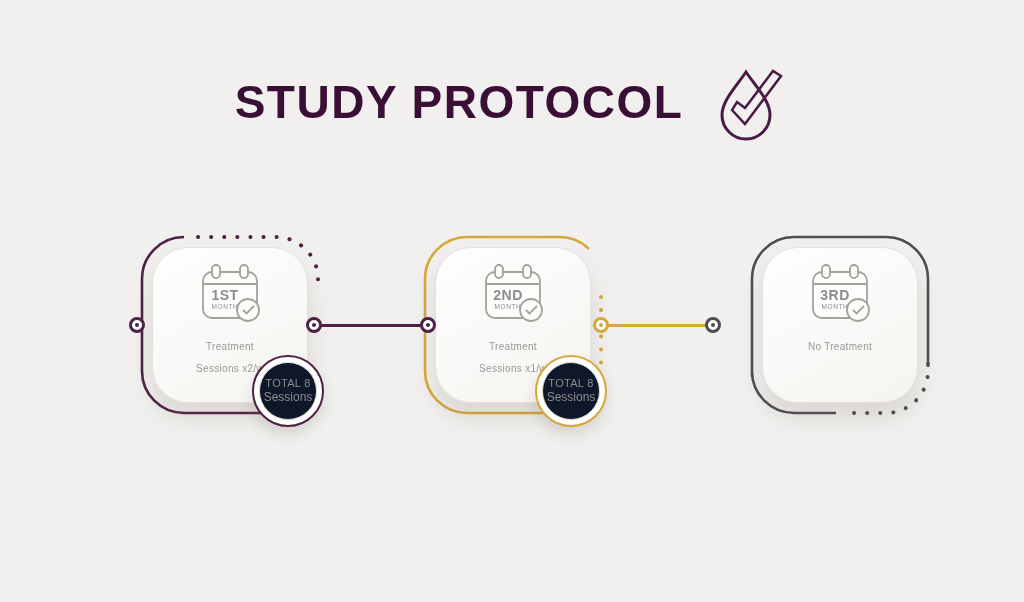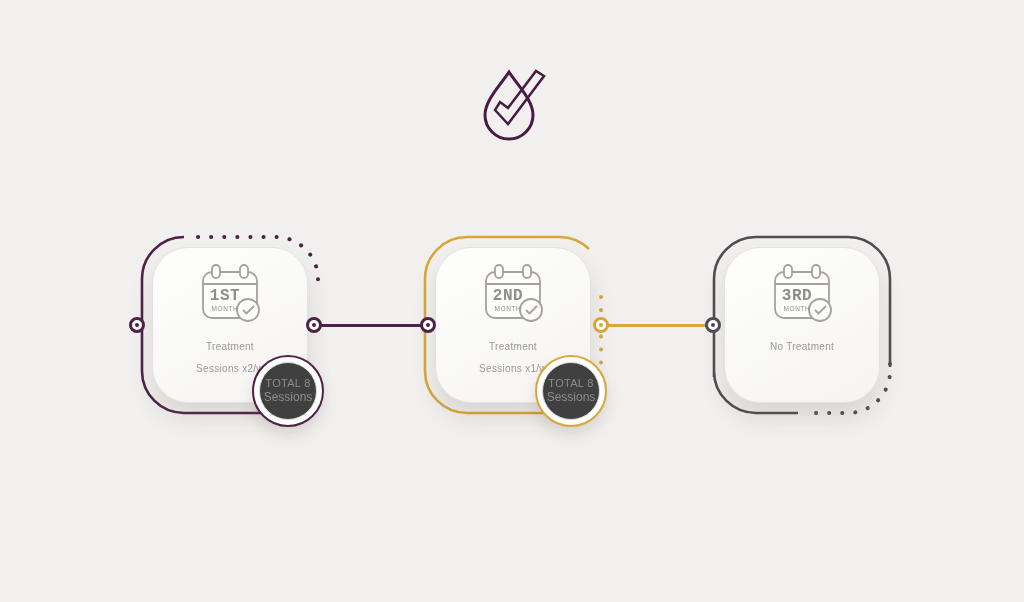--- a/index.html
+++ b/index.html
@@ -44,38 +44,38 @@
     padding-top:14px;
   }
 
   
   .cal { position:relative; width:70px; height:64px; }
   .cal svg { display:block; }
   .cal-month {
     position:absolute; left:8px; top:25px; width:44px;
     text-align:center; color:#8f8d8b; line-height:1.15;
   }
-  .cal-month .m1 { font-size:16px; font-weight:bold; display:block; letter-spacing:.5px;font-family:Liberation Mono, monospace; }
+  .cal-month .m1 { font-size:14px; font-weight:bold; display:block; letter-spacing:.5px; }
   .cal-month .m2 { font-size:6.5px; display:block; letter-spacing:.6px; }
 
   .step-label {
     margin-top:10px; text-align:center; font-size:10px;
     color:#9a9896; line-height:22px; letter-spacing:.3px;
   }
 
   
   .badge {
     position:absolute; left:112px; top:120px; width:72px; height:72px;
     border-radius:50%; border:2.5px solid currentColor; background:#fff;
     display:flex; align-items:center; justify-content:center;
     box-shadow:0 8px 14px rgba(110,100,90,0.18);
   }
   .badge-inner {
     width:58px; height:58px; border-radius:50%;
-    border:1px solid #dddbd8; background:#404040;
+    border:1px solid #dddbd8; background:#0f172a;
     display:flex; flex-direction:column; align-items:center; justify-content:center;
     color:#8f8d8b; line-height:1.25;
   }
   .badge-inner .b1 { font-size:11px; letter-spacing:.3px; }
   .badge-inner .b2 { font-size:12px; }
 
   
   .connector {
     position:absolute; height:3px; top:324px; background:currentColor;
     border-radius:2px; z-index:1;
@@ -89,20 +89,21 @@
     width:4px; height:4px; margin:-2px 0 0 -2px;
     border-radius:50%; background:currentColor;
   }
 </style>
 </head>
 <body>
 
 <div class="stage">
 
   <div class="header">
+    <div class="title">STUDY PROTOCOL</div>
     <div class="title-icon">
       <svg width="80" height="84" viewBox="0 0 80 84" fill="none" stroke="#4a1a44">
         <path d="M37,12 C26,28 13,41 13,55 a24,24 0 0 0 48,0 C61,41 48,28 37,12 Z" stroke-width="3"></path>
         <path d="M23,50 L36,64 L72,16 L64,11 L36,48 L28,42 Z" stroke-width="2.5"></path>
       </svg>
     </div>
   </div>
 
   <span class="node t-purple" style="left:129px"></span>
   <div class="connector t-purple" style="left:314px;width:114px"></div>
@@ -171,21 +172,21 @@
       </div>
     </div>
     <div class="badge">
       <div class="badge-inner">
         <span class="b1">TOTAL 8</span>
         <span class="b2">Sessions</span>
       </div>
     </div>
   </div>
 
-  <div class="card t-gray" style="left:712px;top:235px">
+  <div class="card t-gray" style="left:750px;top:235px">
     <svg class="outline" viewBox="0 0 180 180">
       <path class="solid" d="M2,142 V44 A42,42 0 0 1 44,2 H136 A42,42 0 0 1 178,44 V132 M2,136 A42,42 0 0 0 44,178 H86"></path>
       <path class="dots" d="M104,178 H136 A42,42 0 0 0 178,136 V116"></path>
     </svg>
     <div class="card-inner">
       <div class="cal">
         <svg width="70" height="64" viewBox="0 0 70 64" fill="none" stroke="#a5a19d" stroke-width="1.8">
           <rect x="8" y="10" width="54" height="46" rx="9" fill="#fdfdfc"></rect>
           <line x1="8" y1="22" x2="62" y2="22"></line>
           <rect x="17" y="3" width="8" height="13" rx="4" fill="#fdfdfc"></rect>

